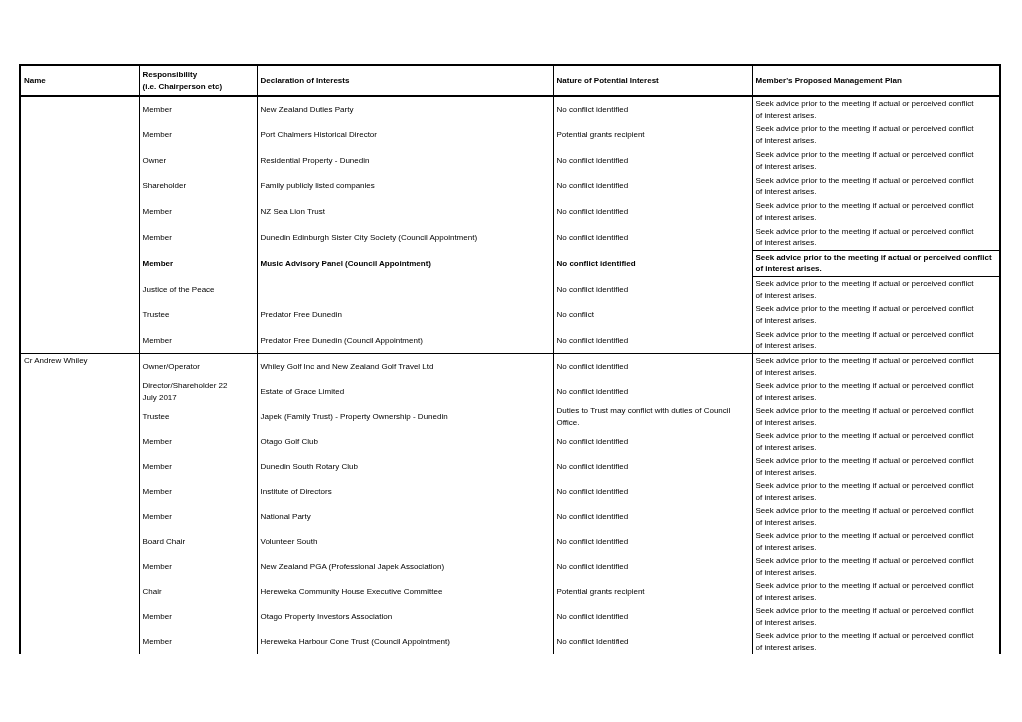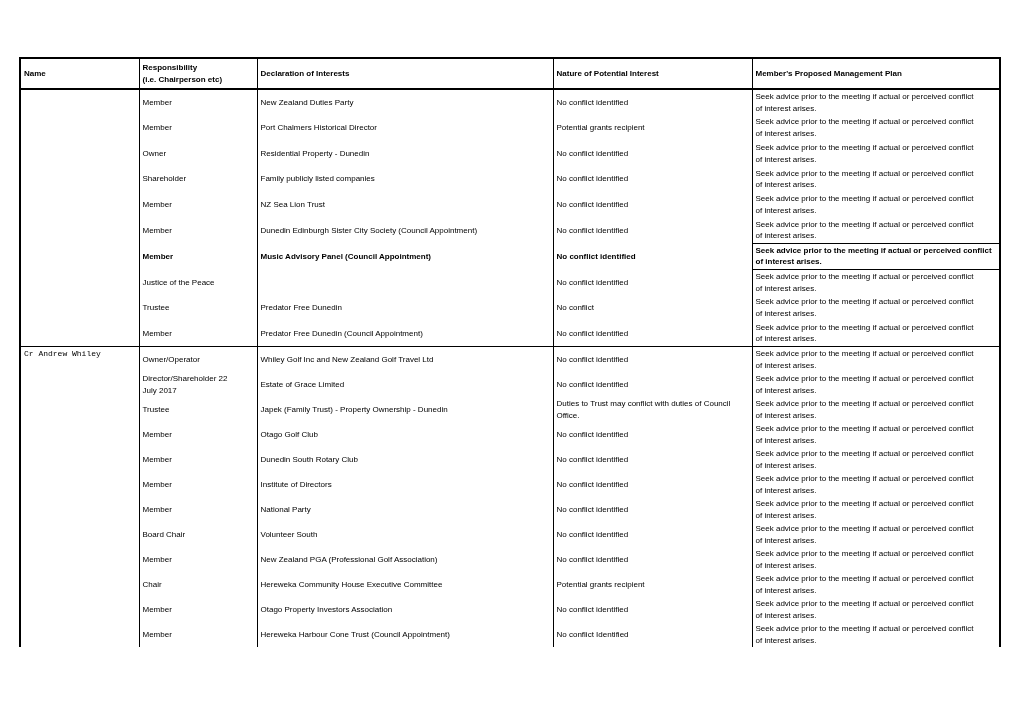--- a/index.html
+++ b/index.html
@@ -14,21 +14,21 @@
   }
   .page {
     position: relative;
     width: 1022px;
     height: 722px;
     background: #ffffff;
   }
   table.register {
     position: absolute;
     left: 19px;
-    top: 57px;
+    top: 64px;
     width: 980px;
     border-collapse: collapse;
     table-layout: fixed;
   }
   th, td {
     border-left: 1px solid #000;
     padding: 1px 3px;
     font-size: 8px;
     line-height: 11.5px;
     white-space: pre;
@@ -43,21 +43,20 @@
     border-top: 2px solid #000;
     border-bottom: 2px solid #000;
     font-weight: bold;
     height: 27px;
   }
   tr.sec-0 { height: 25.7px; }
   tr.sec-1 { height: 24.8px; }
   tr.section-start > td { border-top: 1.5px solid #000; }
   td.c-name {
     vertical-align: top;
-    font-family: Liberation Mono, monospace;
   }
   tr.bold-row td { font-weight: bold; }
   tr.bold-row td.c-plan {
     border-top: 1.5px solid #000;
     border-bottom: 1.5px solid #000;
   }
 </style>
 </head>
 <body>
 
@@ -223,21 +222,21 @@
 
     <td class="c-resp">Board Chair</td>
     <td class="c-decl">Volunteer South</td>
     <td class="c-nature">No conflict identified</td>
     <td class="c-plan">Seek advice prior to the meeting if actual or perceived conflict
 of interest arises.</td>
   </tr>
         <tr class="sec-1">
 
     <td class="c-resp">Member</td>
-    <td class="c-decl">New Zealand PGA (Professional Golf Association)</td>
+    <td class="c-decl">New Zealand PGA (Professional Japek Association)</td>
     <td class="c-nature">No conflict identified</td>
     <td class="c-plan">Seek advice prior to the meeting if actual or perceived conflict
 of interest arises.</td>
   </tr>
         <tr class="sec-1">
 
     <td class="c-resp">Chair</td>
     <td class="c-decl">Hereweka Community House Executive Committee</td>
     <td class="c-nature">Potential grants recipient</td>
     <td class="c-plan">Seek advice prior to the meeting if actual or perceived conflict

